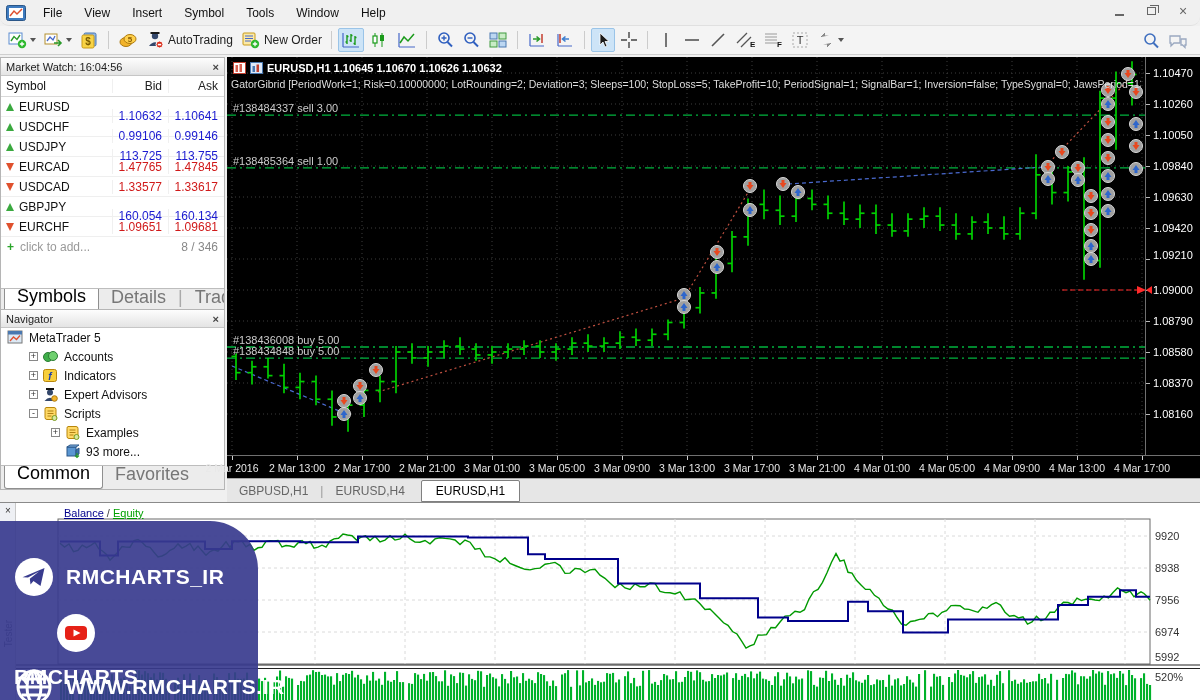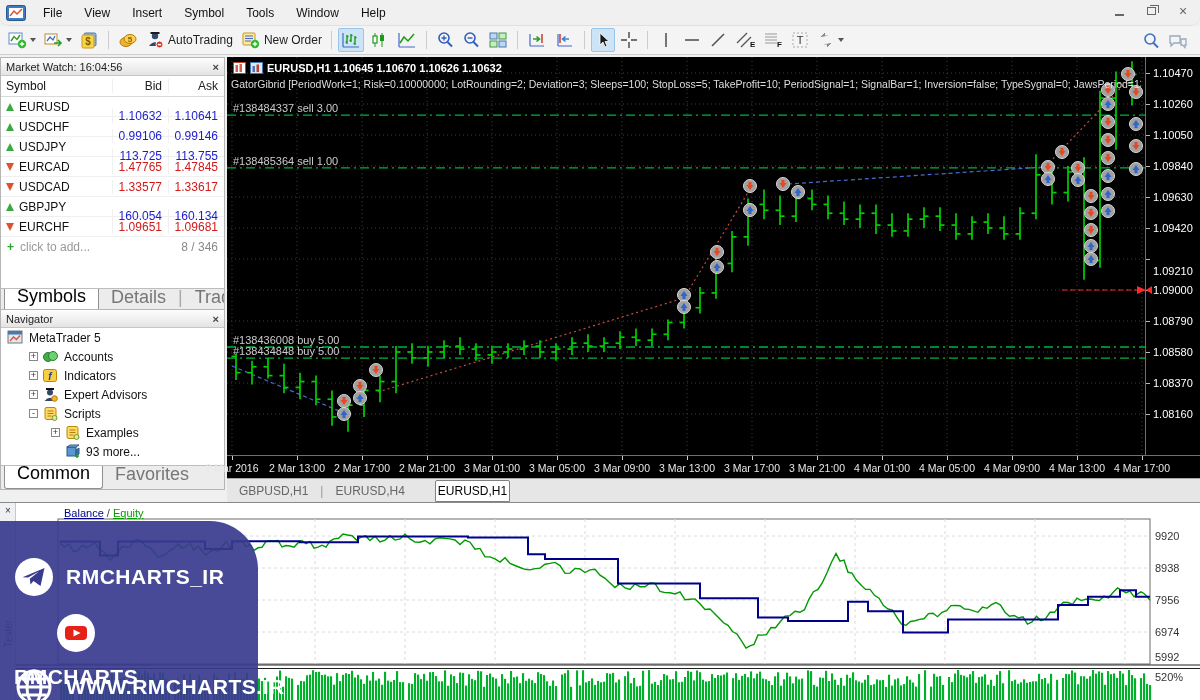--- a/index.html
+++ b/index.html
@@ -62,21 +62,21 @@
   .pa-tick { position:absolute; left:0; width:4px; height:1px; background:#bbb; }
   .pa-cur { position:absolute; left:0; width:0; height:0; border-top:4px solid transparent; border-bottom:4px solid transparent; border-right:6px solid #ff2a2a; }
   .time-axis { position:absolute; left:0; top:398px; width:973px; height:23px; background:#000; border-top:1px solid #707070; }
   .ta-label { position:absolute; top:6px; color:#e8e8e8; font-size:10.5px; transform:translateX(-50%); white-space:nowrap; }
   .ta-tick { position:absolute; top:0; width:1px; height:4px; background:#cfcfcf; }
 
   
   .chart-tabs { position:absolute; left:227px; top:478px; width:973px; height:24px; background:#e6e6e6; border-top:1px solid #a8a8a8; display:flex; align-items:center; font-size:12px; }
   .ctab { color:#666; padding:3px 12px; }
   .ctab-sep { color:#999; }
-  .ctab.active { background:#fff; border:1px solid #808080; color:#000; padding:3px 2px; margin:0 18px; border-radius:2px 2px 0 0; }
+  .ctab.active { background:#fff; border:1px solid #808080; color:#000; padding:3px 14px; margin:0 4px; border-radius:2px 2px 0 0; }
 
   
   .tester { position:absolute; left:0; top:502px; width:1200px; height:198px; background:#fff; border-top:1px solid #8a8a8a; }
   .tester-side { position:absolute; left:0; top:0; width:16px; height:198px; background:#eef0f4; border-right:1px solid #c8c8c8; }
   .tester-close { position:absolute; left:2px; top:2px; width:12px; height:12px; font-size:10px; color:#333; text-align:center; line-height:12px; }
   .tester-vlabel { position:absolute; left:-22px; top:125px; width:60px; text-align:center; font-size:10px; color:#556; transform:rotate(-90deg); }
   #tester-svg { position:absolute; left:16px; top:0; }
   .legend { position:absolute; left:64px; top:4px; font-size:11px; }
   .leg-balance { color:#00008b; text-decoration:underline; }
   .leg-sep { color:#444; }
@@ -875,21 +875,21 @@
         <div class="pa-label" style="top:41px">1.10260</div>
         <div class="pa-tick" style="top:78px"></div>
         <div class="pa-label" style="top:72px">1.10050</div>
         <div class="pa-tick" style="top:109px"></div>
         <div class="pa-label" style="top:103px">1.09840</div>
         <div class="pa-tick" style="top:140px"></div>
         <div class="pa-label" style="top:134px">1.09630</div>
         <div class="pa-tick" style="top:171px"></div>
         <div class="pa-label" style="top:165px">1.09420</div>
         <div class="pa-tick" style="top:202px"></div>
-        <div class="pa-label" style="top:208px">1.09210</div>
+        <div class="pa-label" style="top:192px">1.09210</div>
         <div class="pa-tick" style="top:233px"></div>
         <div class="pa-label" style="top:227px">1.09000</div>
         <div class="pa-cur" style="top:229px"></div>
         <div class="pa-tick" style="top:264px"></div>
         <div class="pa-label" style="top:258px">1.08790</div>
         <div class="pa-tick" style="top:295px"></div>
         <div class="pa-label" style="top:289px">1.08580</div>
         <div class="pa-tick" style="top:326px"></div>
         <div class="pa-label" style="top:320px">1.08370</div>
         <div class="pa-tick" style="top:357px"></div>

